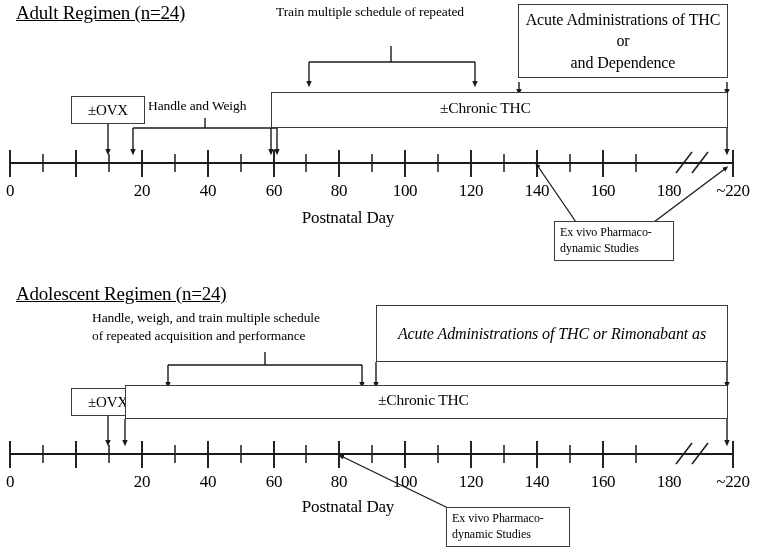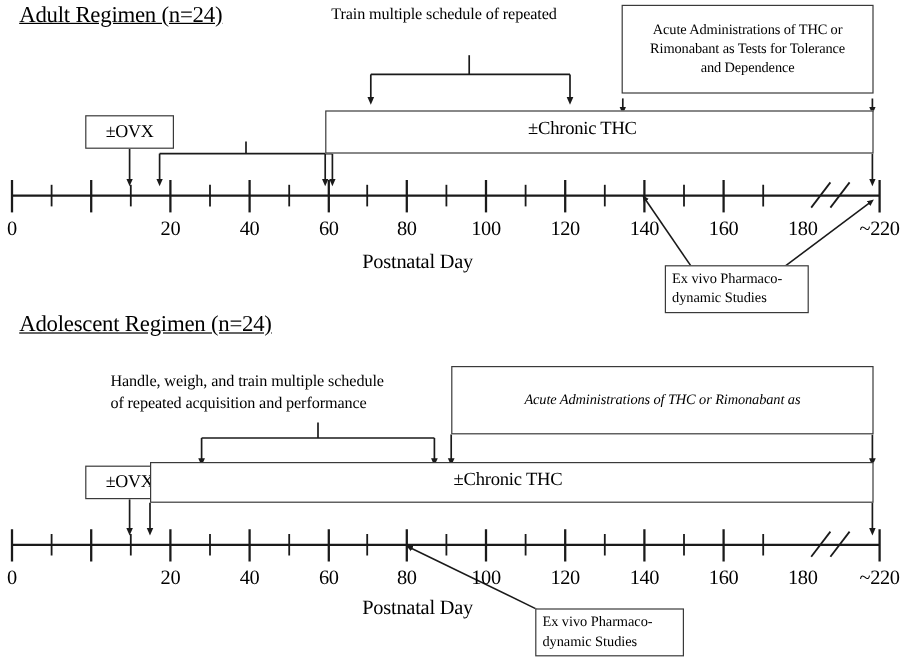--- a/index.html
+++ b/index.html
@@ -40,21 +40,21 @@
     justify-content:center;
     text-align:center;
   }
 
   .ovx-box{
     font-size:15px;
     letter-spacing:-0.2px;
   }
 
   .acute-box{
-    font-size:12px;
+    font-size:16px;
     line-height:1.32;
     padding:2px 4px;
     letter-spacing:-0.1px;
   }
 
   .chronic-bar{
     position:absolute;
     border:1.3px solid #3a3a3a;
     background:#ffffff;
     box-sizing:border-box;
@@ -230,27 +230,27 @@
     </g>
   </svg>
 
   <div class="txt panel-title" style="left:16px;top:2px;">Adult Regimen (n=24)</div>
 
   <div class="txt italic-note" style="left:276px;top:4px;width:230px;">Train multiple schedule of repeated</div>
 
   <div class="boxed acute-box" style="left:518px;top:4px;width:210px;height:74px;">
     <div>
       <div>Acute Administrations  of THC or</div>
-      <div>Rimonabant  as Tests for Tolerance</div>
       <div>and Dependence</div>
     </div>
   </div>
 
   <div class="boxed ovx-box" style="left:71px;top:96px;width:74px;height:28px;">±OVX</div>
 
+  <div class="txt italic-note" style="left:148px;top:98px;width:114px;">Handle and Weigh</div>
 
   <div class="chronic-bar" style="left:271px;top:92px;width:457px;height:36px;"></div>
   <div class="chronic-label" style="left:440px;top:99px;">±Chronic THC</div>
 
   <div class="axis-num" style="left:-14px;top:181px;width:48px;">0</div>
   <div class="axis-num" style="left:118px;top:181px;width:48px;">20</div>
   <div class="axis-num" style="left:184px;top:181px;width:48px;">40</div>
   <div class="axis-num" style="left:250px;top:181px;width:48px;">60</div>
   <div class="axis-num" style="left:315px;top:181px;width:48px;">80</div>
   <div class="axis-num" style="left:376px;top:181px;width:58px;">100</div>
@@ -262,21 +262,21 @@
 
   <div class="axis-caption" style="left:258px;top:208px;width:180px;">Postnatal Day</div>
 
   <div class="boxed exvivo-box" style="left:554px;top:221px;width:120px;height:40px;">
     <div>
       <div>Ex vivo Pharmaco-</div>
       <div>dynamic Studies</div>
     </div>
   </div>
 
-  <div class="txt panel-title" style="left:16px;top:260px;">Adolescent Regimen (n=24)</div>
+  <div class="txt panel-title" style="left:16px;top:283px;">Adolescent Regimen (n=24)</div>
 
   <div class="txt italic-note" style="left:92px;top:310px;width:285px;">Handle, weigh, and train multiple schedule</div>
   <div class="txt italic-note" style="left:92px;top:328px;width:285px;">of repeated acquisition and performance</div>
 
   <div class="boxed acute-box" style="left:376px;top:305px;width:352px;height:57px;font-style:italic;">
     <div>
       <div>Acute Administrations  of THC or Rimonabant as</div>
     </div>
   </div>
 

